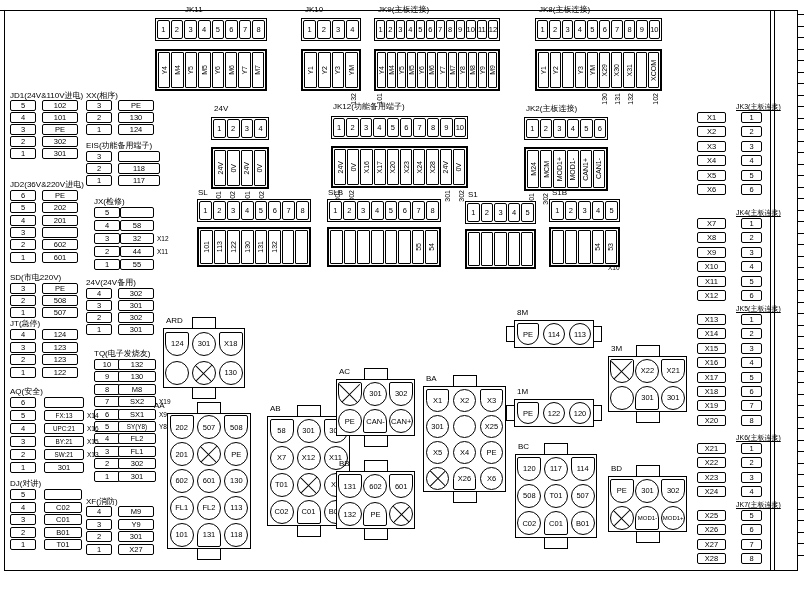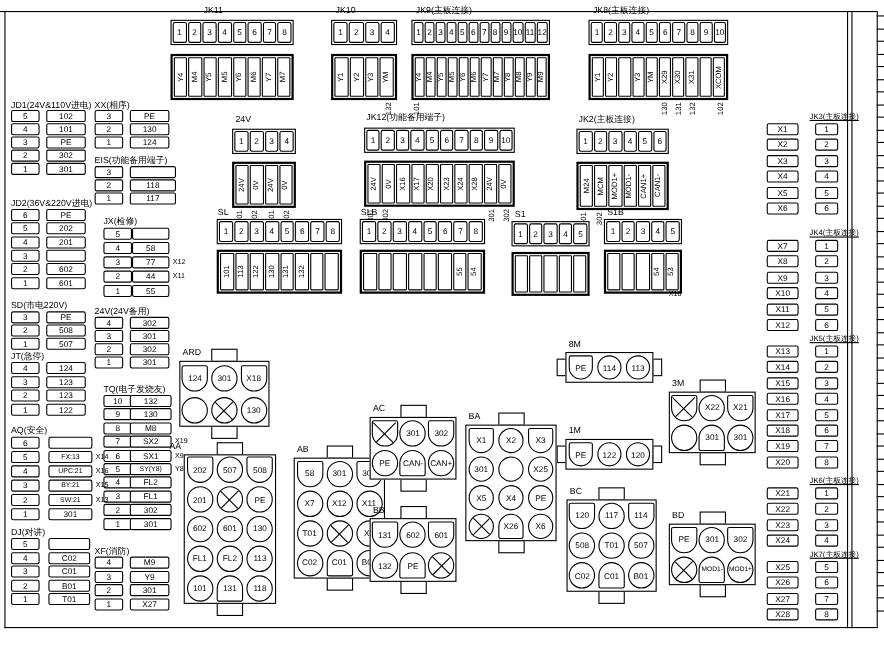--- a/index.html
+++ b/index.html
@@ -515,21 +515,21 @@
     <div class="nbox" style="left: 10px; top: 239.2px; width: 26px; height: 11px;">2</div>
     <div class="nbox" style="left: 42px; top: 239.2px; width: 36px; height: 11px;">602</div>
     <div class="nbox" style="left: 10px; top: 251.5px; width: 26px; height: 11px;">1</div>
     <div class="nbox" style="left: 42px; top: 251.5px; width: 36px; height: 11px;">601</div>
     <div class="ttl" style="left: 94px; top: 198px;">JX(检修)</div>
     <div class="nbox" style="left: 94px; top: 207px; width: 26px; height: 11px;">5</div>
     <div class="nbox" style="left: 120px; top: 207px; width: 34px; height: 11px;"></div>
     <div class="nbox" style="left: 94px; top: 220px; width: 26px; height: 11px;">4</div>
     <div class="nbox" style="left: 120px; top: 220px; width: 34px; height: 11px;">58</div>
     <div class="nbox" style="left: 94px; top: 233px; width: 26px; height: 11px;">3</div>
-    <div class="nbox" style="left: 120px; top: 233px; width: 34px; height: 11px;">77</div>
+    <div class="nbox" style="left: 120px; top: 233px; width: 34px; height: 11px;">32</div>
     <div class="annx" style="left: 157px; top: 235px;">X12</div>
     <div class="nbox" style="left: 94px; top: 246px; width: 26px; height: 11px;">2</div>
     <div class="nbox" style="left: 120px; top: 246px; width: 34px; height: 11px;">44</div>
     <div class="annx" style="left: 157px; top: 248px;">X11</div>
     <div class="nbox" style="left: 94px; top: 259px; width: 26px; height: 11px;">1</div>
     <div class="nbox" style="left: 120px; top: 259px; width: 34px; height: 11px;">55</div>
     <div class="ttl" style="left: 10px; top: 274px;">SD(市电220V)</div>
     <div class="nbox" style="left: 10px; top: 283px; width: 26px; height: 11px;">3</div>
     <div class="nbox" style="left: 42px; top: 283px; width: 36px; height: 11px;">PE</div>
     <div class="nbox" style="left: 10px; top: 295px; width: 26px; height: 11px;">2</div>

